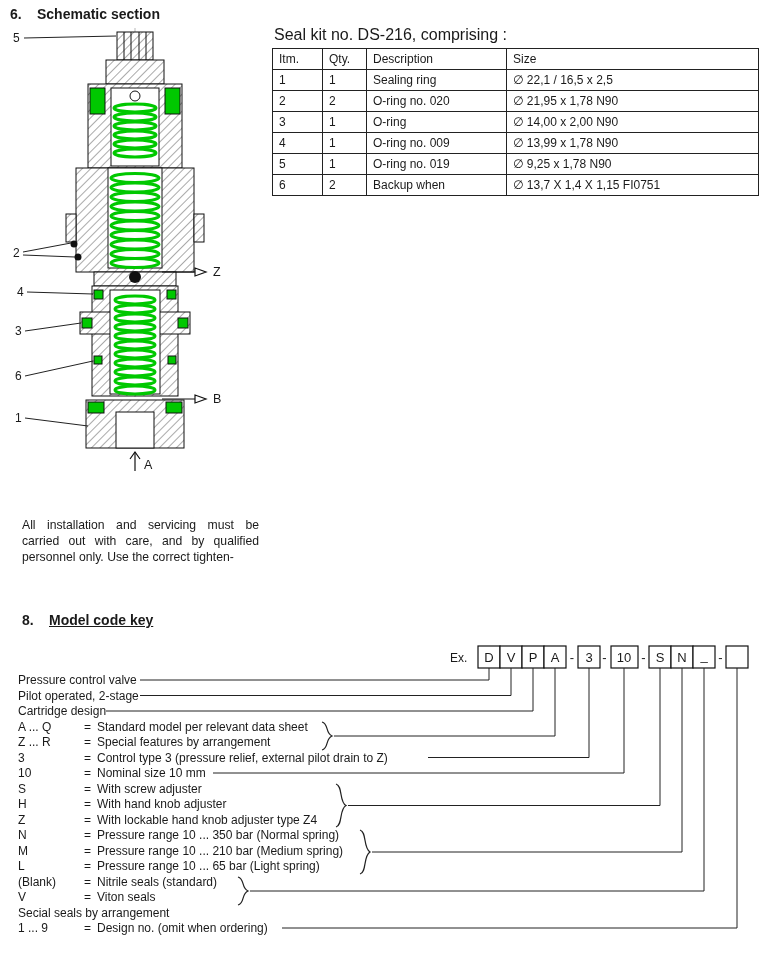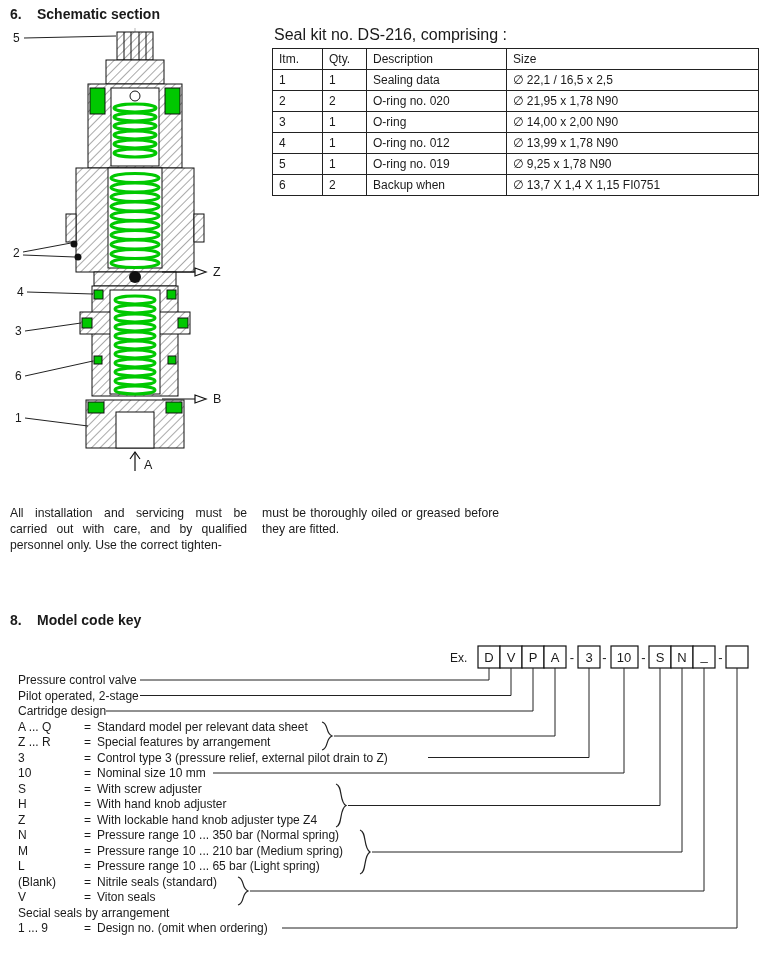--- a/index.html
+++ b/index.html
@@ -3,34 +3,34 @@
 <meta charset="utf-8">
 <style>
   html,body { margin:0; padding:0; background:#fff; }
   body { width:761px; height:975px; font-family:"Liberation Sans","DejaVu Sans",sans-serif; color:#1a1a1a; }
   .page { position:relative; width:761px; height:975px; background:#fff; overflow:hidden; }
 
   .sec { position:absolute; }
   .sec6 { top:6px; left:10px; width:745px; height:480px; }
   .sec7 { top:496px; left:10px; width:741px; }
   .sec8 { top:612px; left:0; width:761px; }
-  .sec8 .sec-heading { margin-left:10px; }
+  .sec8 .sec-heading { margin-left:22px;text-decoration:underline; }
 
   .sec-heading { font-size:14px; font-weight:700; margin:0; }
   .sec-heading .num { display:inline-block; width:27px; }
 
   .valve { position:absolute; left:0; top:22px; }
 
   .table-wrap { position:absolute; left:262px; top:20px; width:488px; }
   .table-caption { font-size:16px; margin:0 0 4px 2px; }
   .seal-table { border-collapse:collapse; table-layout:fixed; width:486px; font-size:12px;border-radius:22px; }
   .seal-table th, .seal-table td { border:1px solid #222; padding:3px 6px; text-align:left; font-weight:normal; height:14px; white-space:nowrap; overflow:hidden; }
 
   .cols { display:flex; gap:15px; margin-top:10px; font-size:12.2px; line-height:1.3; }
-  .cols p { margin:0; width:237px; text-align:justify; }
+  .cols p { margin:12px; width:237px; text-align:justify; }
 
   svg text { font-family:"Liberation Sans","DejaVu Sans",sans-serif; font-size:12px; fill:#1a1a1a; }
   svg .mc-letter { font-size:13px; }
   svg .port-label { font-size:12.5px; }
   .mcline { stroke:#222; stroke-width:1; fill:none; }
   .brace { stroke:#222; stroke-width:1.2; fill:none; }
 </style>
 </head>
 <body>
 
@@ -173,39 +173,39 @@
             <th>Itm.</th>
             <th>Qty.</th>
             <th>Description</th>
             <th>Size</th>
           </tr>
         </thead>
         <tbody>
           <tr>
             <td>1</td>
               <td>1</td>
-              <td>Sealing data</td>
+              <td>Sealing ring</td>
               <td>∅ 22,1 / 16,5 x 2,5</td>
           </tr>
           <tr>
             <td>2</td>
               <td>2</td>
               <td>O-ring no. 020</td>
               <td>∅ 21,95 x 1,78 N90</td>
           </tr>
           <tr>
             <td>3</td>
               <td>1</td>
               <td>O-ring</td>
               <td>∅ 14,00 x 2,00 N90</td>
           </tr>
           <tr>
             <td>4</td>
               <td>1</td>
-              <td>O-ring no. 012</td>
+              <td>O-ring no. 009</td>
               <td>∅ 13,99 x 1,78 N90</td>
           </tr>
           <tr>
             <td>5</td>
               <td>1</td>
               <td>O-ring no. 019</td>
               <td>∅  9,25 x 1,78 N90</td>
           </tr>
           <tr>
             <td>6</td>
@@ -214,21 +214,20 @@
               <td>∅ 13,7 X 1,4 X 1,15 FI0751</td>
           </tr>
         </tbody>
       </table>
     </div>
   </div>
 
   <div class="sec sec7">
     <div class="cols">
       <p>All installation and servicing  must be carried out with care, and by qualified personnel only. Use the correct tighten-</p>
-      <p>must be thoroughly oiled or greased before they are fitted.</p>
     </div>
   </div>
 
   <div class="sec sec8">
     <h2 class="sec-heading">
       <span class="num">8.</span><span>Model code key</span>
     </h2>
 
     <svg width="761" height="308" viewBox="0 0 761 308" style="margin-top:8px">
 

